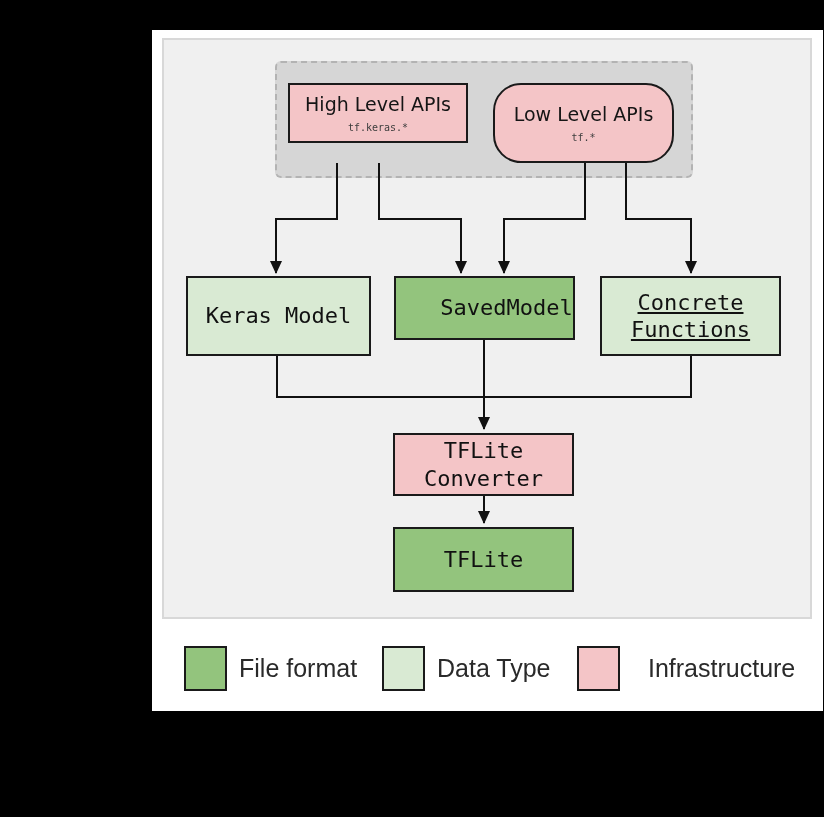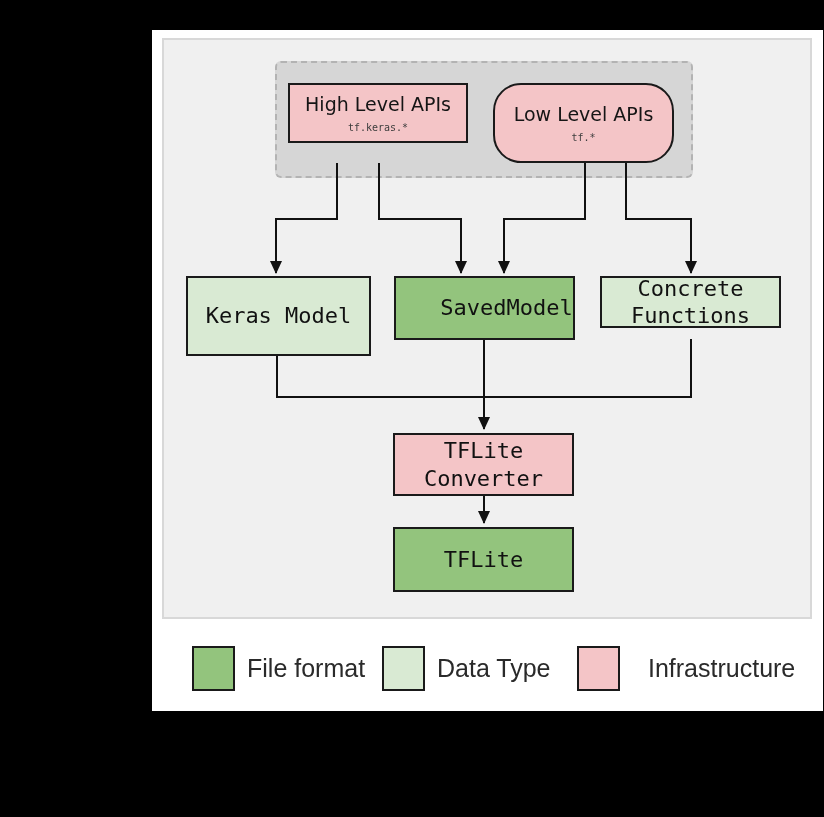--- a/index.html
+++ b/index.html
@@ -49,21 +49,21 @@
     color: #111111;
   }
   .fill-pink  { background: #f4c5c7; }
   .fill-green { background: #93c47d; }
   .fill-lightgreen { background: #d9ead3; }
 
   .node-hl { left: 288px; top: 83px; width: 180px; height: 60px; }
   .node-ll { left: 493px; top: 83px; width: 181px; height: 80px; border-radius: 28px; }
   .node-keras      { left: 186px; top: 276px; width: 185px; height: 80px; }
   .node-saved      { left: 394px; top: 276px; width: 181px; height: 64px; padding-left: 44px; }
-  .node-concrete   { left: 600px; top: 276px; width: 181px; height: 52px; }
+  .node-concrete   { left: 600px; top: 276px; width: 181px; height: 80px; text-decoration: underline; }
   .node-converter  { left: 393px; top: 433px; width: 181px; height: 63px; }
   .node-flatbuffer { left: 393px; top: 527px; width: 181px; height: 65px; }
 
   .api-title {
     font-family: "DejaVu Sans", sans-serif;
     font-size: 19px;
     line-height: 1.25;
     color: #151515;
   }
   .api-code {
@@ -88,21 +88,21 @@
     position: absolute;
     left: 0; top: 0;
   }
   .legend-item {
     position: absolute;
     top: 646px;
     height: 45px;
     display: flex;
     align-items: center;
   }
-  .legend-item-1 { left: 192px; }
+  .legend-item-1 { left: 184px; }
   .legend-item-2 { left: 382px; text-align: right; }
   .legend-item-3 { left: 577px; gap: 16px; }
   .legend-swatch {
     width: 43px; height: 45px;
     box-sizing: border-box;
     border: 2px solid #1a1a1a;
     margin-right: 12px;
     flex: 0 0 auto;
   }
   .legend-label {

